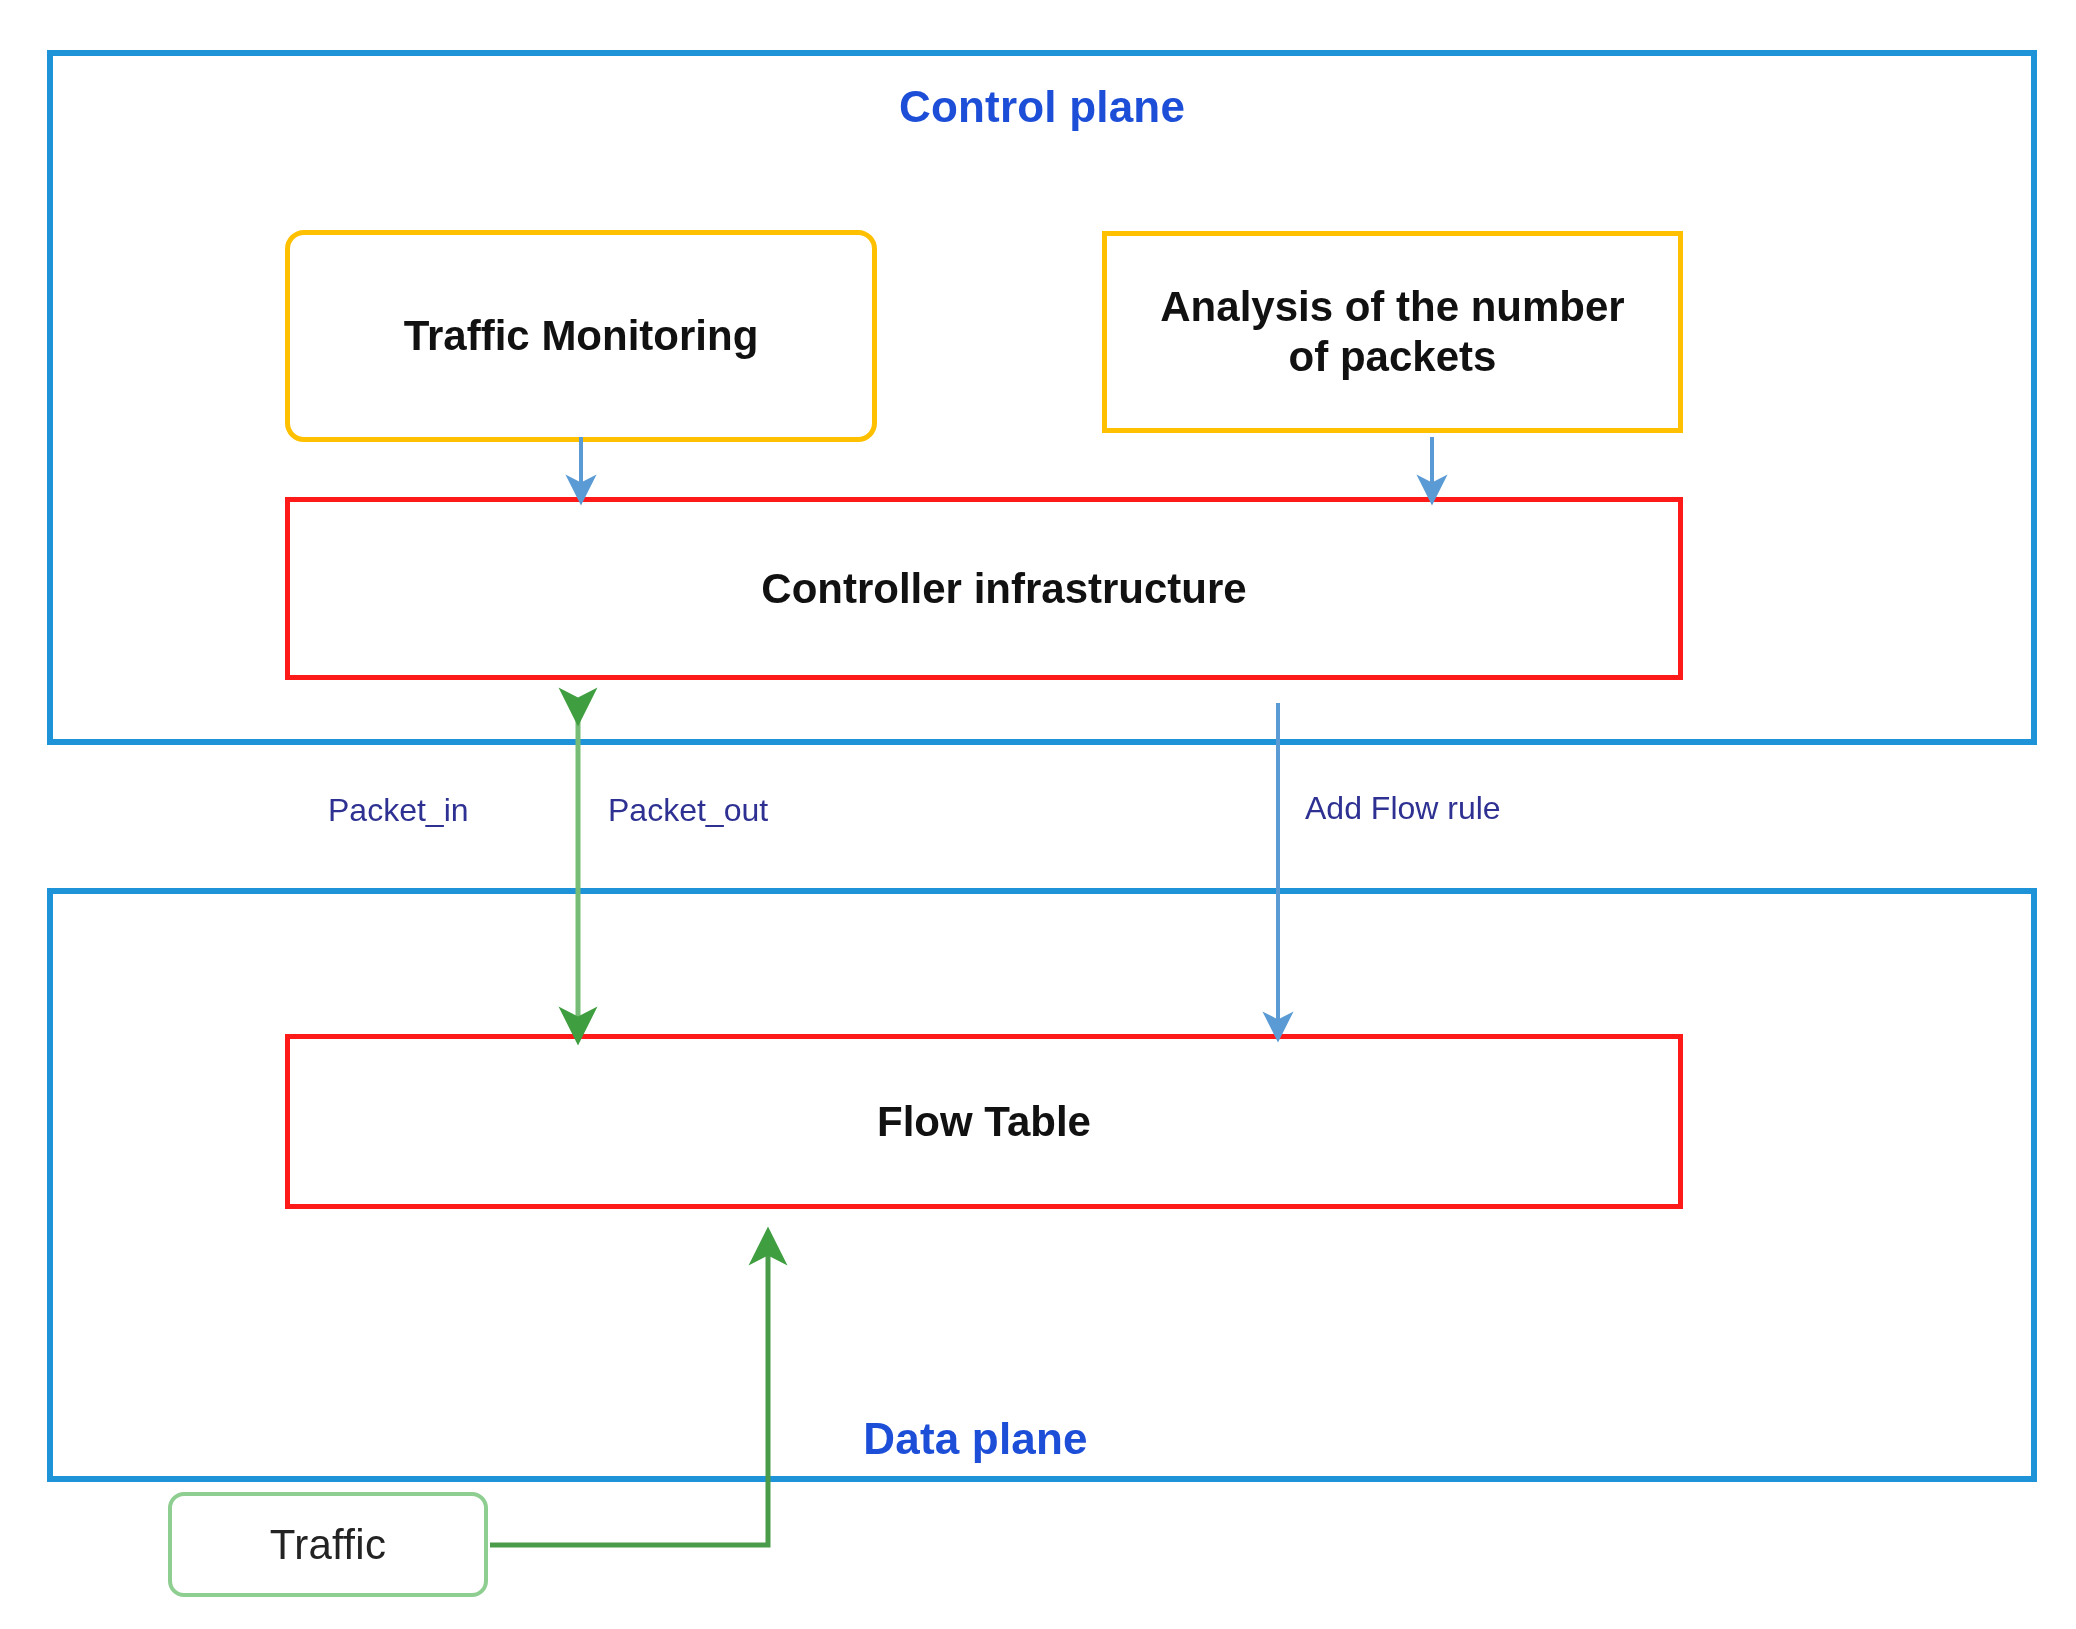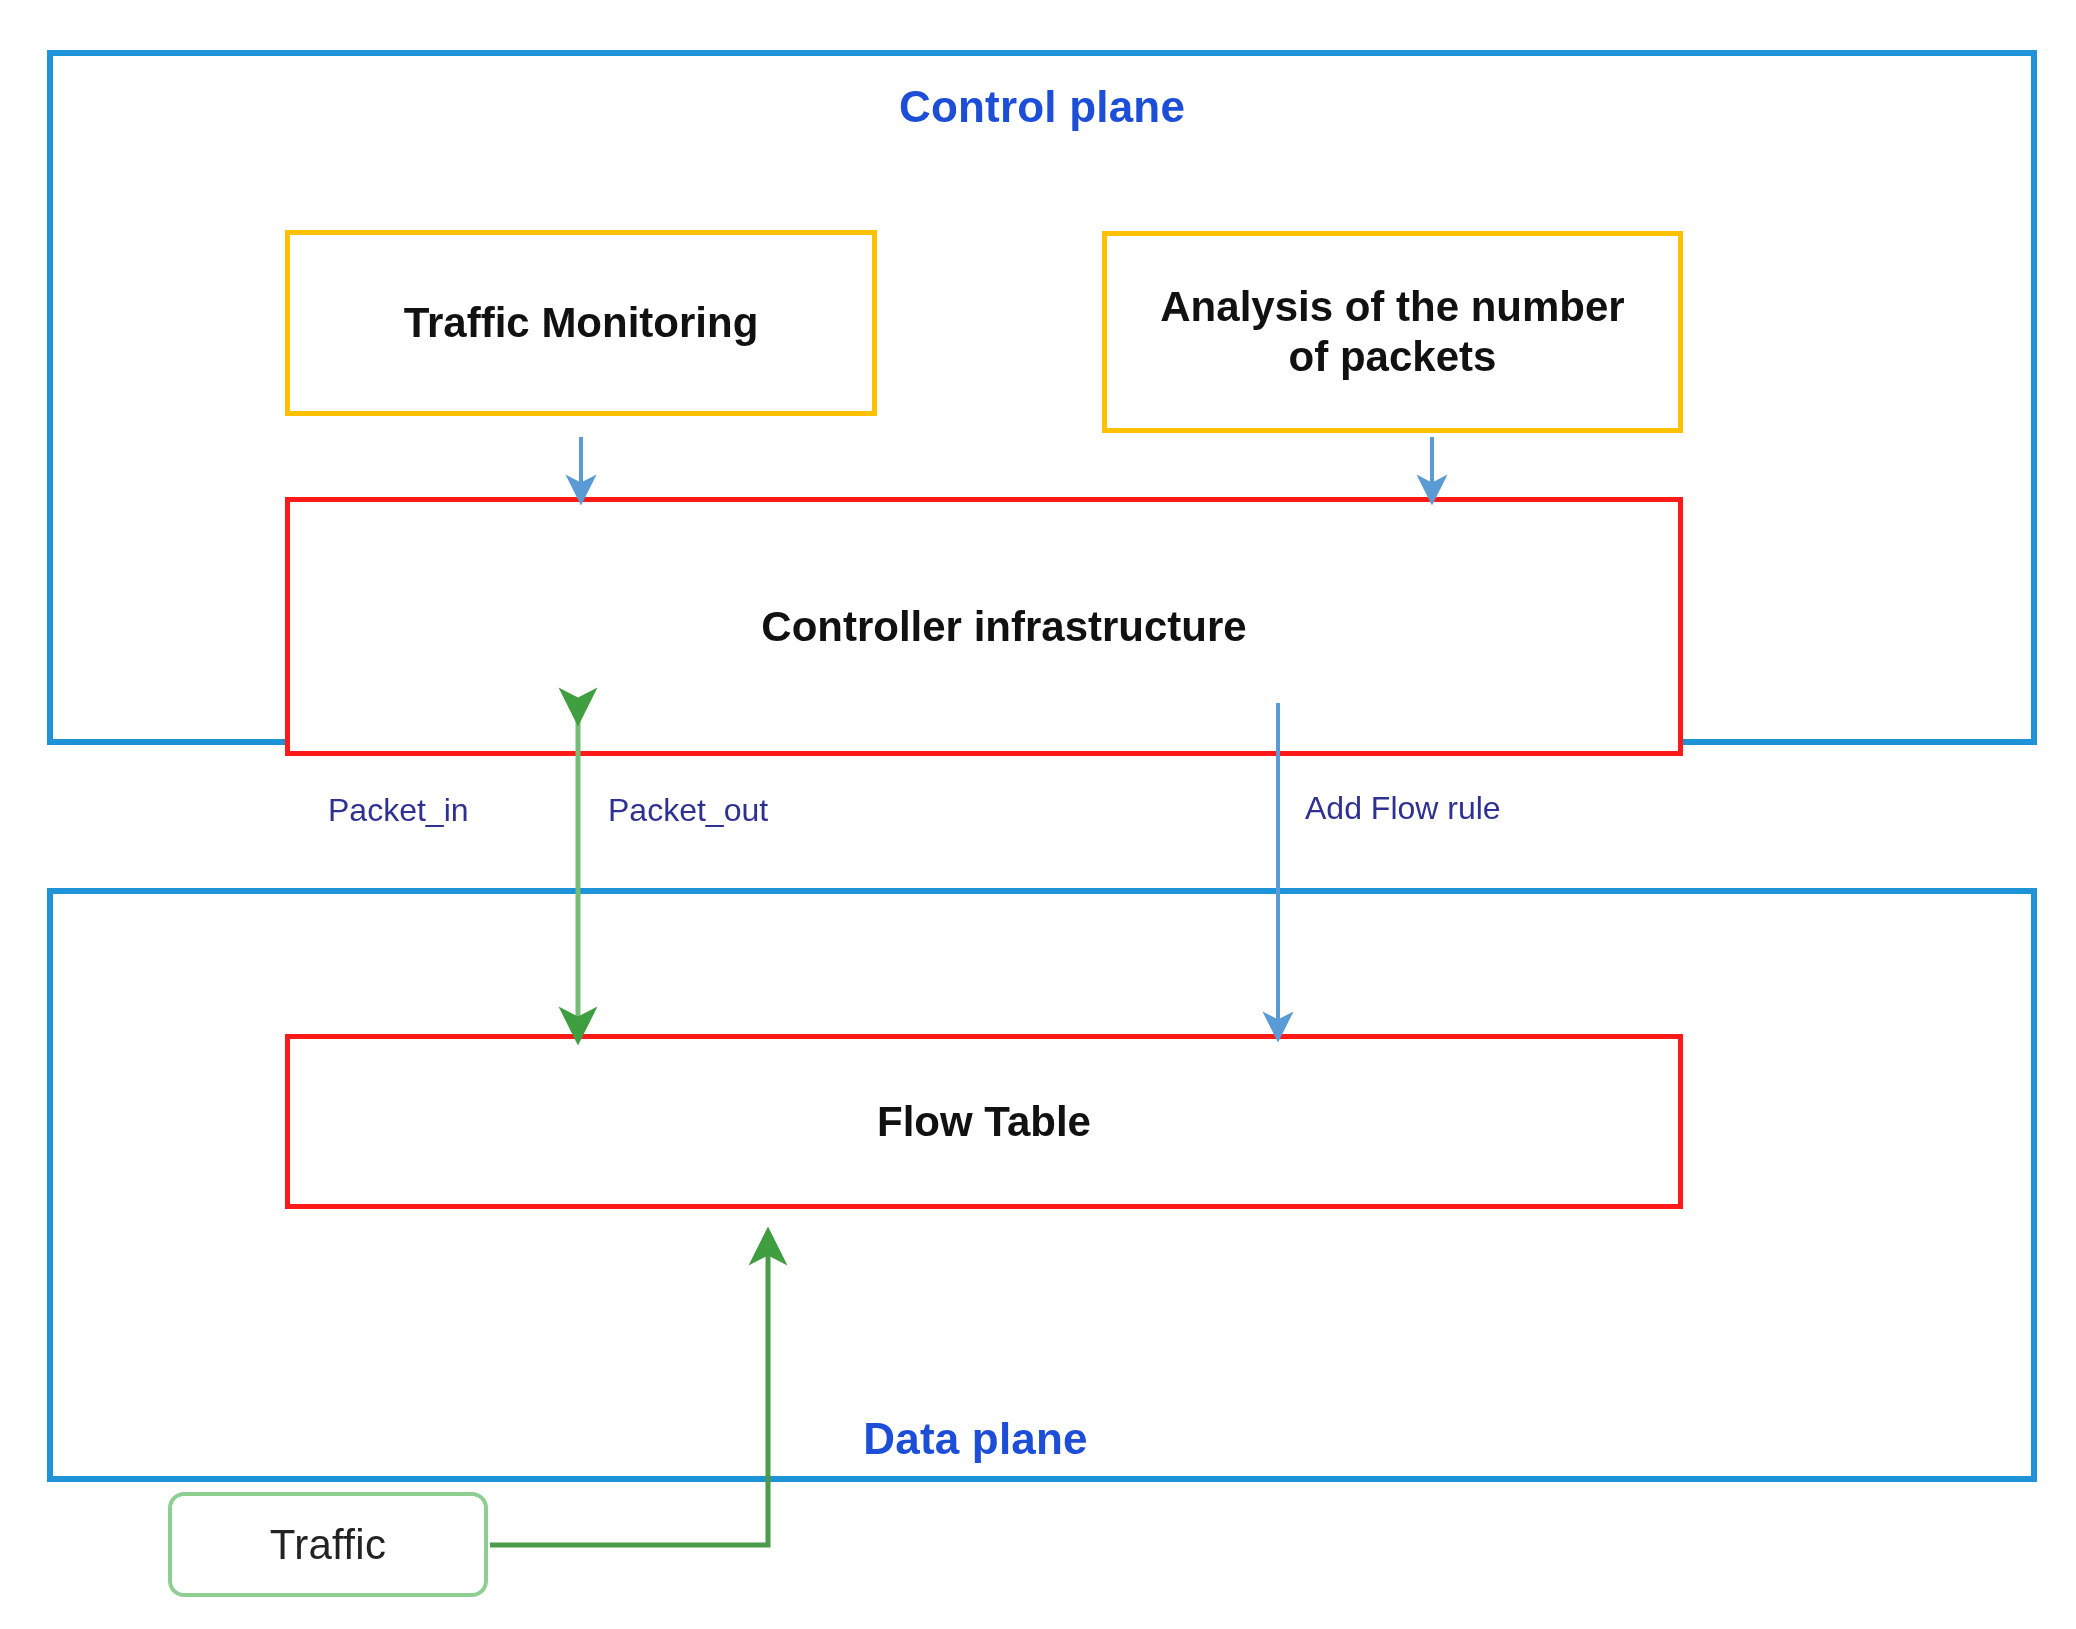--- a/index.html
+++ b/index.html
@@ -82,32 +82,32 @@
   }
 </style>
 </head>
 <body>
 
 <div id="canvas">
 
   <div class="plane-box" style="left:47px; top:50px; width:1990px; height:695px;"></div>
   <div class="plane-title" style="left:47px; top:82px; width:1990px;">Control plane</div>
 
-  <div class="node-box yellow" style="left:285px; top:230px; width:592px; height:186px;">
+  <div class="node-box yellow" style="left:285px; top:230px; width:592px; height:212px;border-radius:19px;">
     <span class="node-label">Traffic Monitoring</span>
   </div>
 
   <div class="node-box yellow" style="left:1102px; top:231px; width:581px; height:202px;">
     <span class="node-label">
       <span>Analysis of the number</span><br>
       <span>of packets</span>
     </span>
   </div>
 
-  <div class="node-box red" style="left:285px; top:497px; width:1398px; height:259px;padding-left:40px;">
+  <div class="node-box red" style="left:285px; top:497px; width:1398px; height:183px;padding-left:40px;">
     <span class="node-label">Controller infrastructure</span>
   </div>
 
   <div class="plane-box" style="left:47px; top:888px; width:1990px; height:594px;"></div>
   <div class="plane-title" style="left:47px; top:1396px; width:1857px;margin-top:18px;">Data plane</div>
 
   <div class="node-box red" style="left:285px; top:1034px; width:1398px; height:175px;">
     <span class="node-label">Flow Table</span>
   </div>
 

